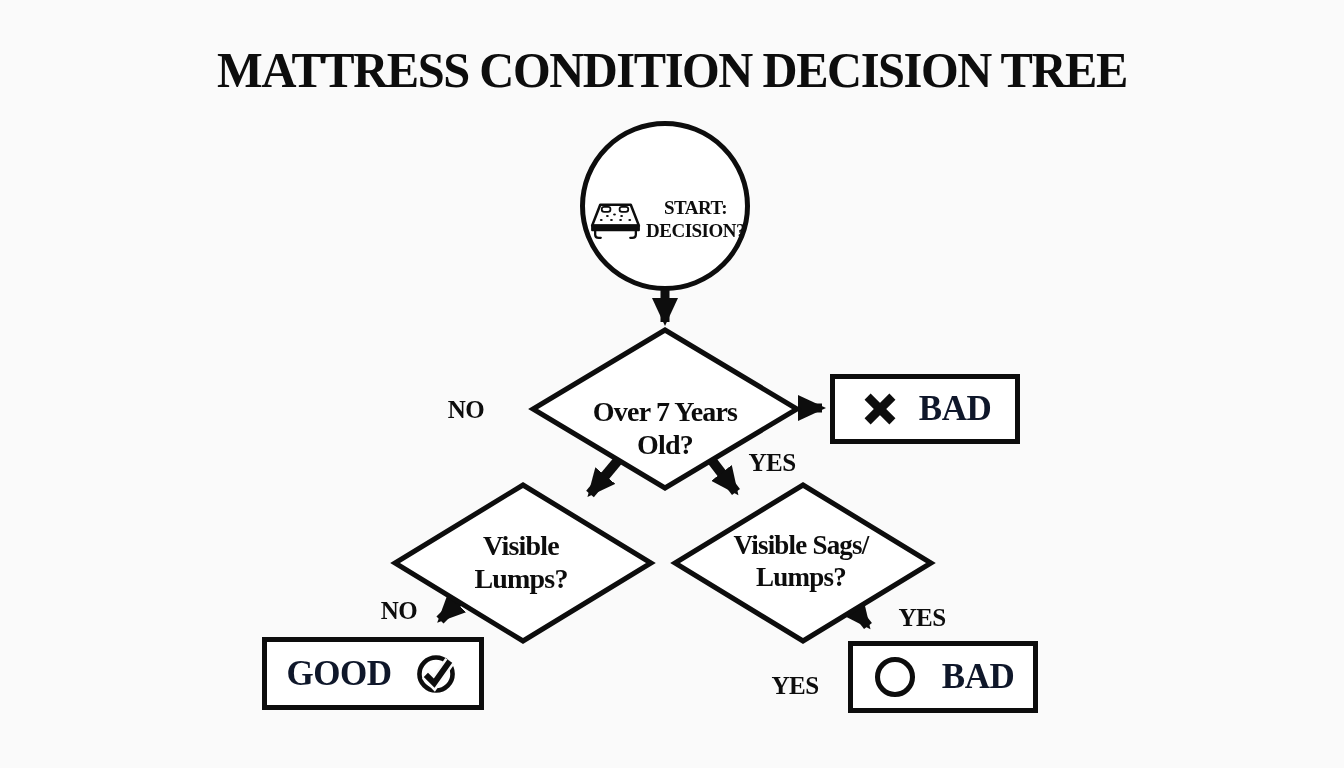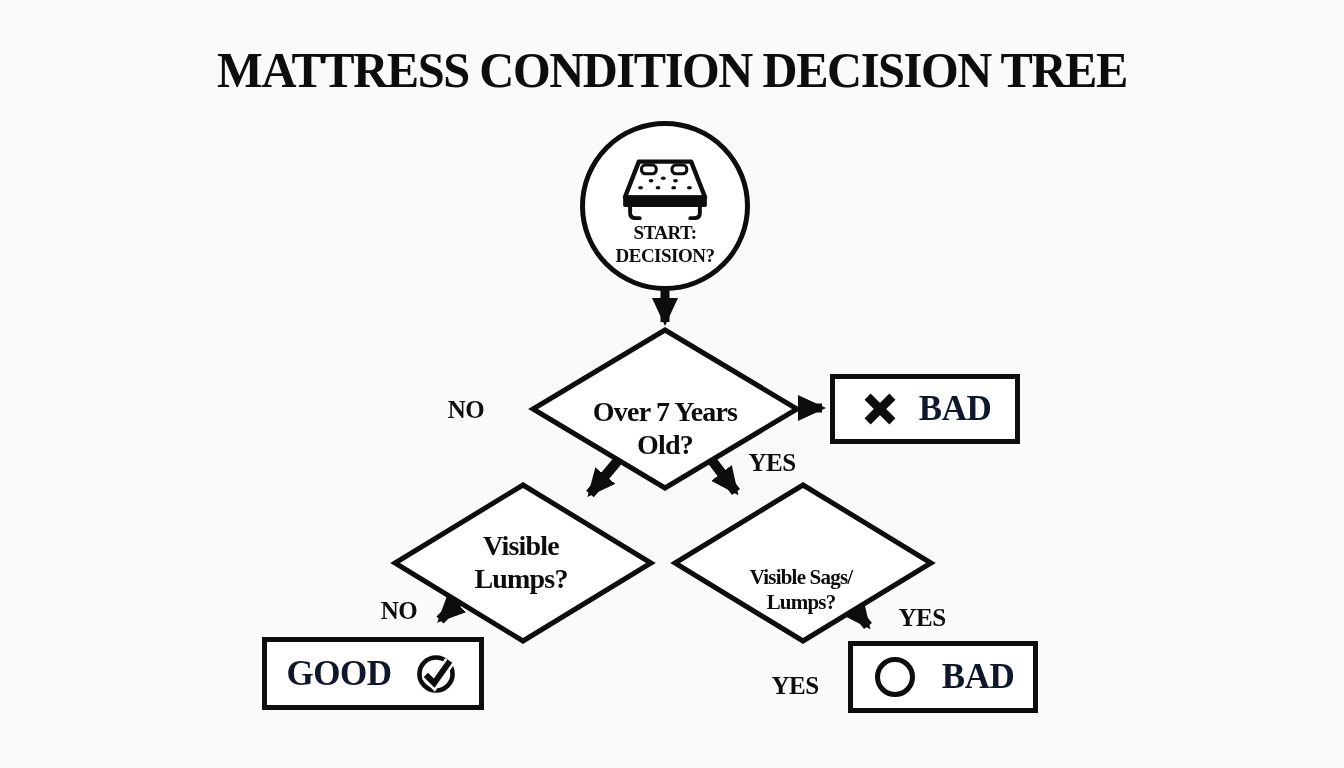--- a/index.html
+++ b/index.html
@@ -10,33 +10,33 @@
   .page-title{
     position:absolute;left:672px;top:70px;
     transform:translate(-50%,-50%) scaleX(0.97);
     font-size:50px;font-weight:700;letter-spacing:-1.5px;white-space:nowrap;
     color:#0d0d0d;
   }
   .shapes{position:absolute;left:0;top:0;pointer-events:none;}
   .start-node{
     position:absolute;left:580px;top:121px;width:170px;height:170px;
     border:5px solid #0d0d0d;border-radius:50%;background:#fff;box-sizing:border-box;
-    display:flex;flex-direction:column;align-items:center;justify-content:flex-start;
+    display:flex;flex-direction:row;align-items:center;justify-content:flex-start;
     padding-top:26px;
   }
   .start-text{
     margin-top:2px;text-align:center;font-weight:700;font-size:19px;line-height:1.2;
     letter-spacing:-0.5px;color:#0d0d0d;
   }
   .diamond-label{
     position:absolute;transform:translate(-50%,-50%);text-align:center;
     font-weight:700;font-size:28px;line-height:1.18;letter-spacing:-0.8px;color:#0d0d0d;
     white-space:nowrap;
   }
-  .diamond-label.small{font-size:21px;margin-top:28px;}
+  .diamond-label.small{font-size:27px;}
   .edge-label{
     position:absolute;transform:translate(-50%,-50%);
     font-weight:700;font-size:25px;letter-spacing:-0.5px;color:#0d0d0d;white-space:nowrap;
   }
   .outcome{
     position:absolute;background:#fff;border:5px solid #0d0d0d;box-sizing:border-box;
     display:flex;align-items:center;justify-content:center;gap:18px;
   }
   .outcome .label{font-weight:700;font-size:35px;letter-spacing:-0.5px;color:#0f172a;text-align:right;}
   .icon{display:block;}

